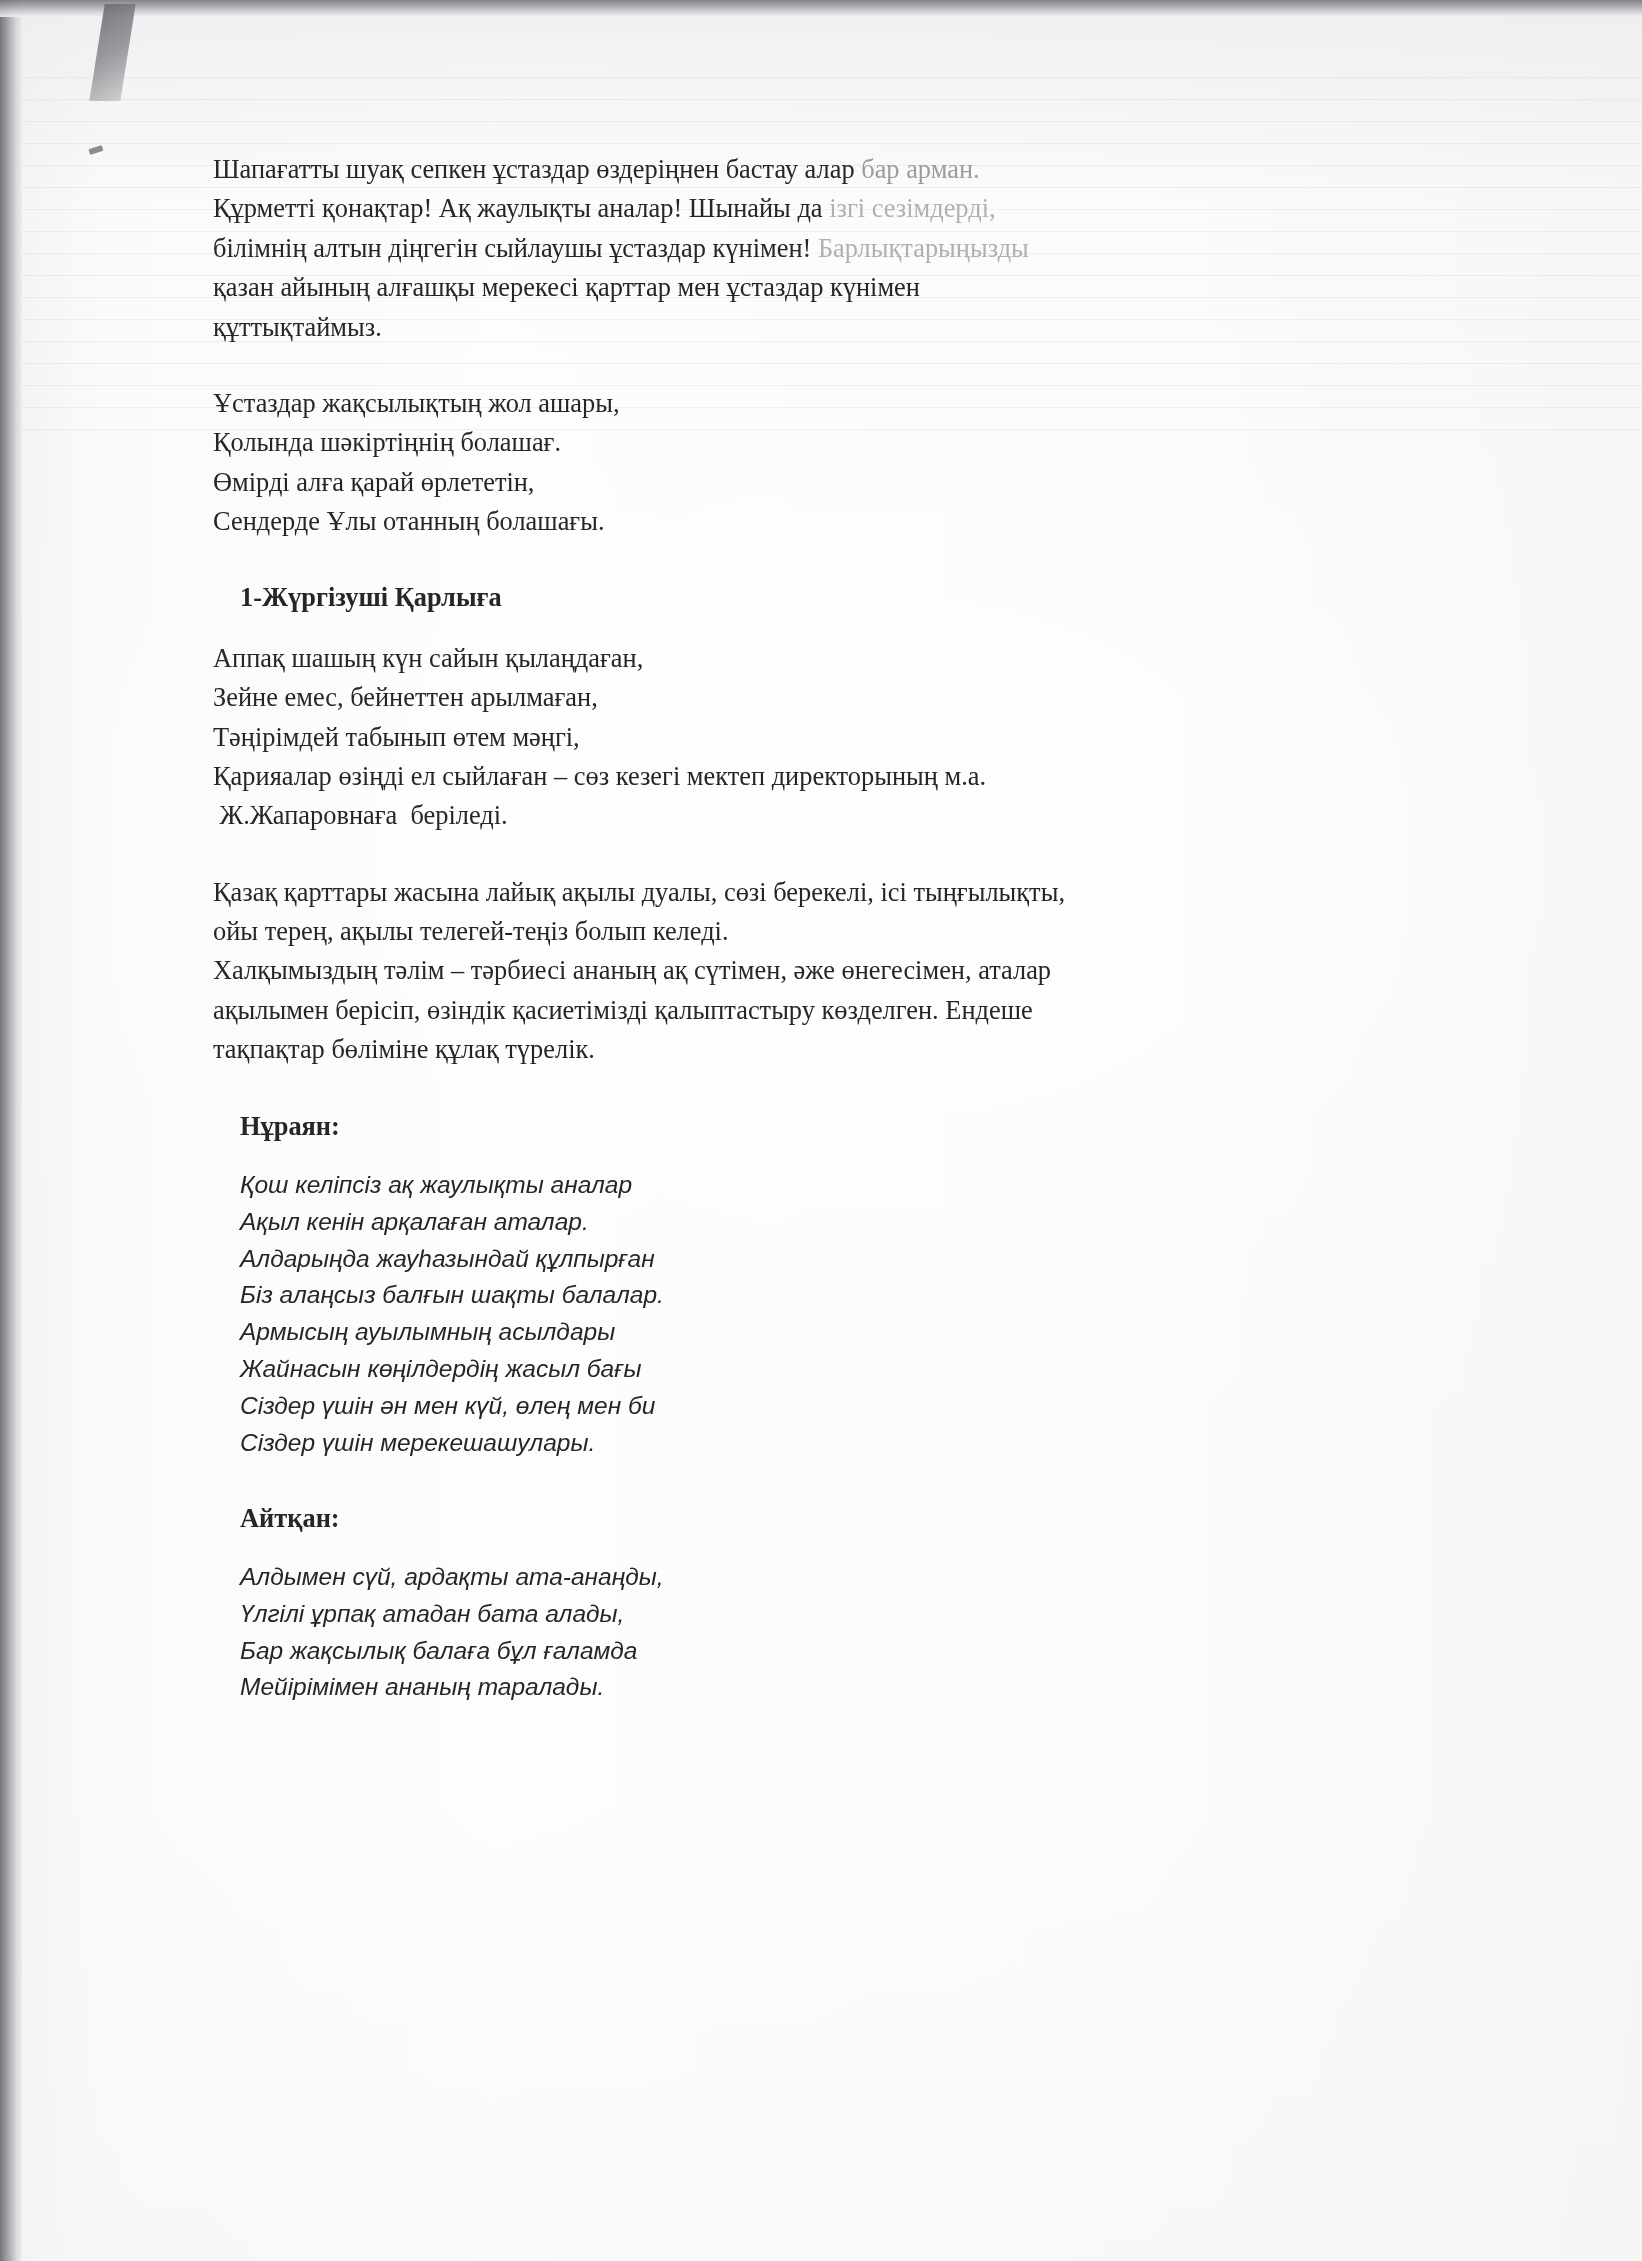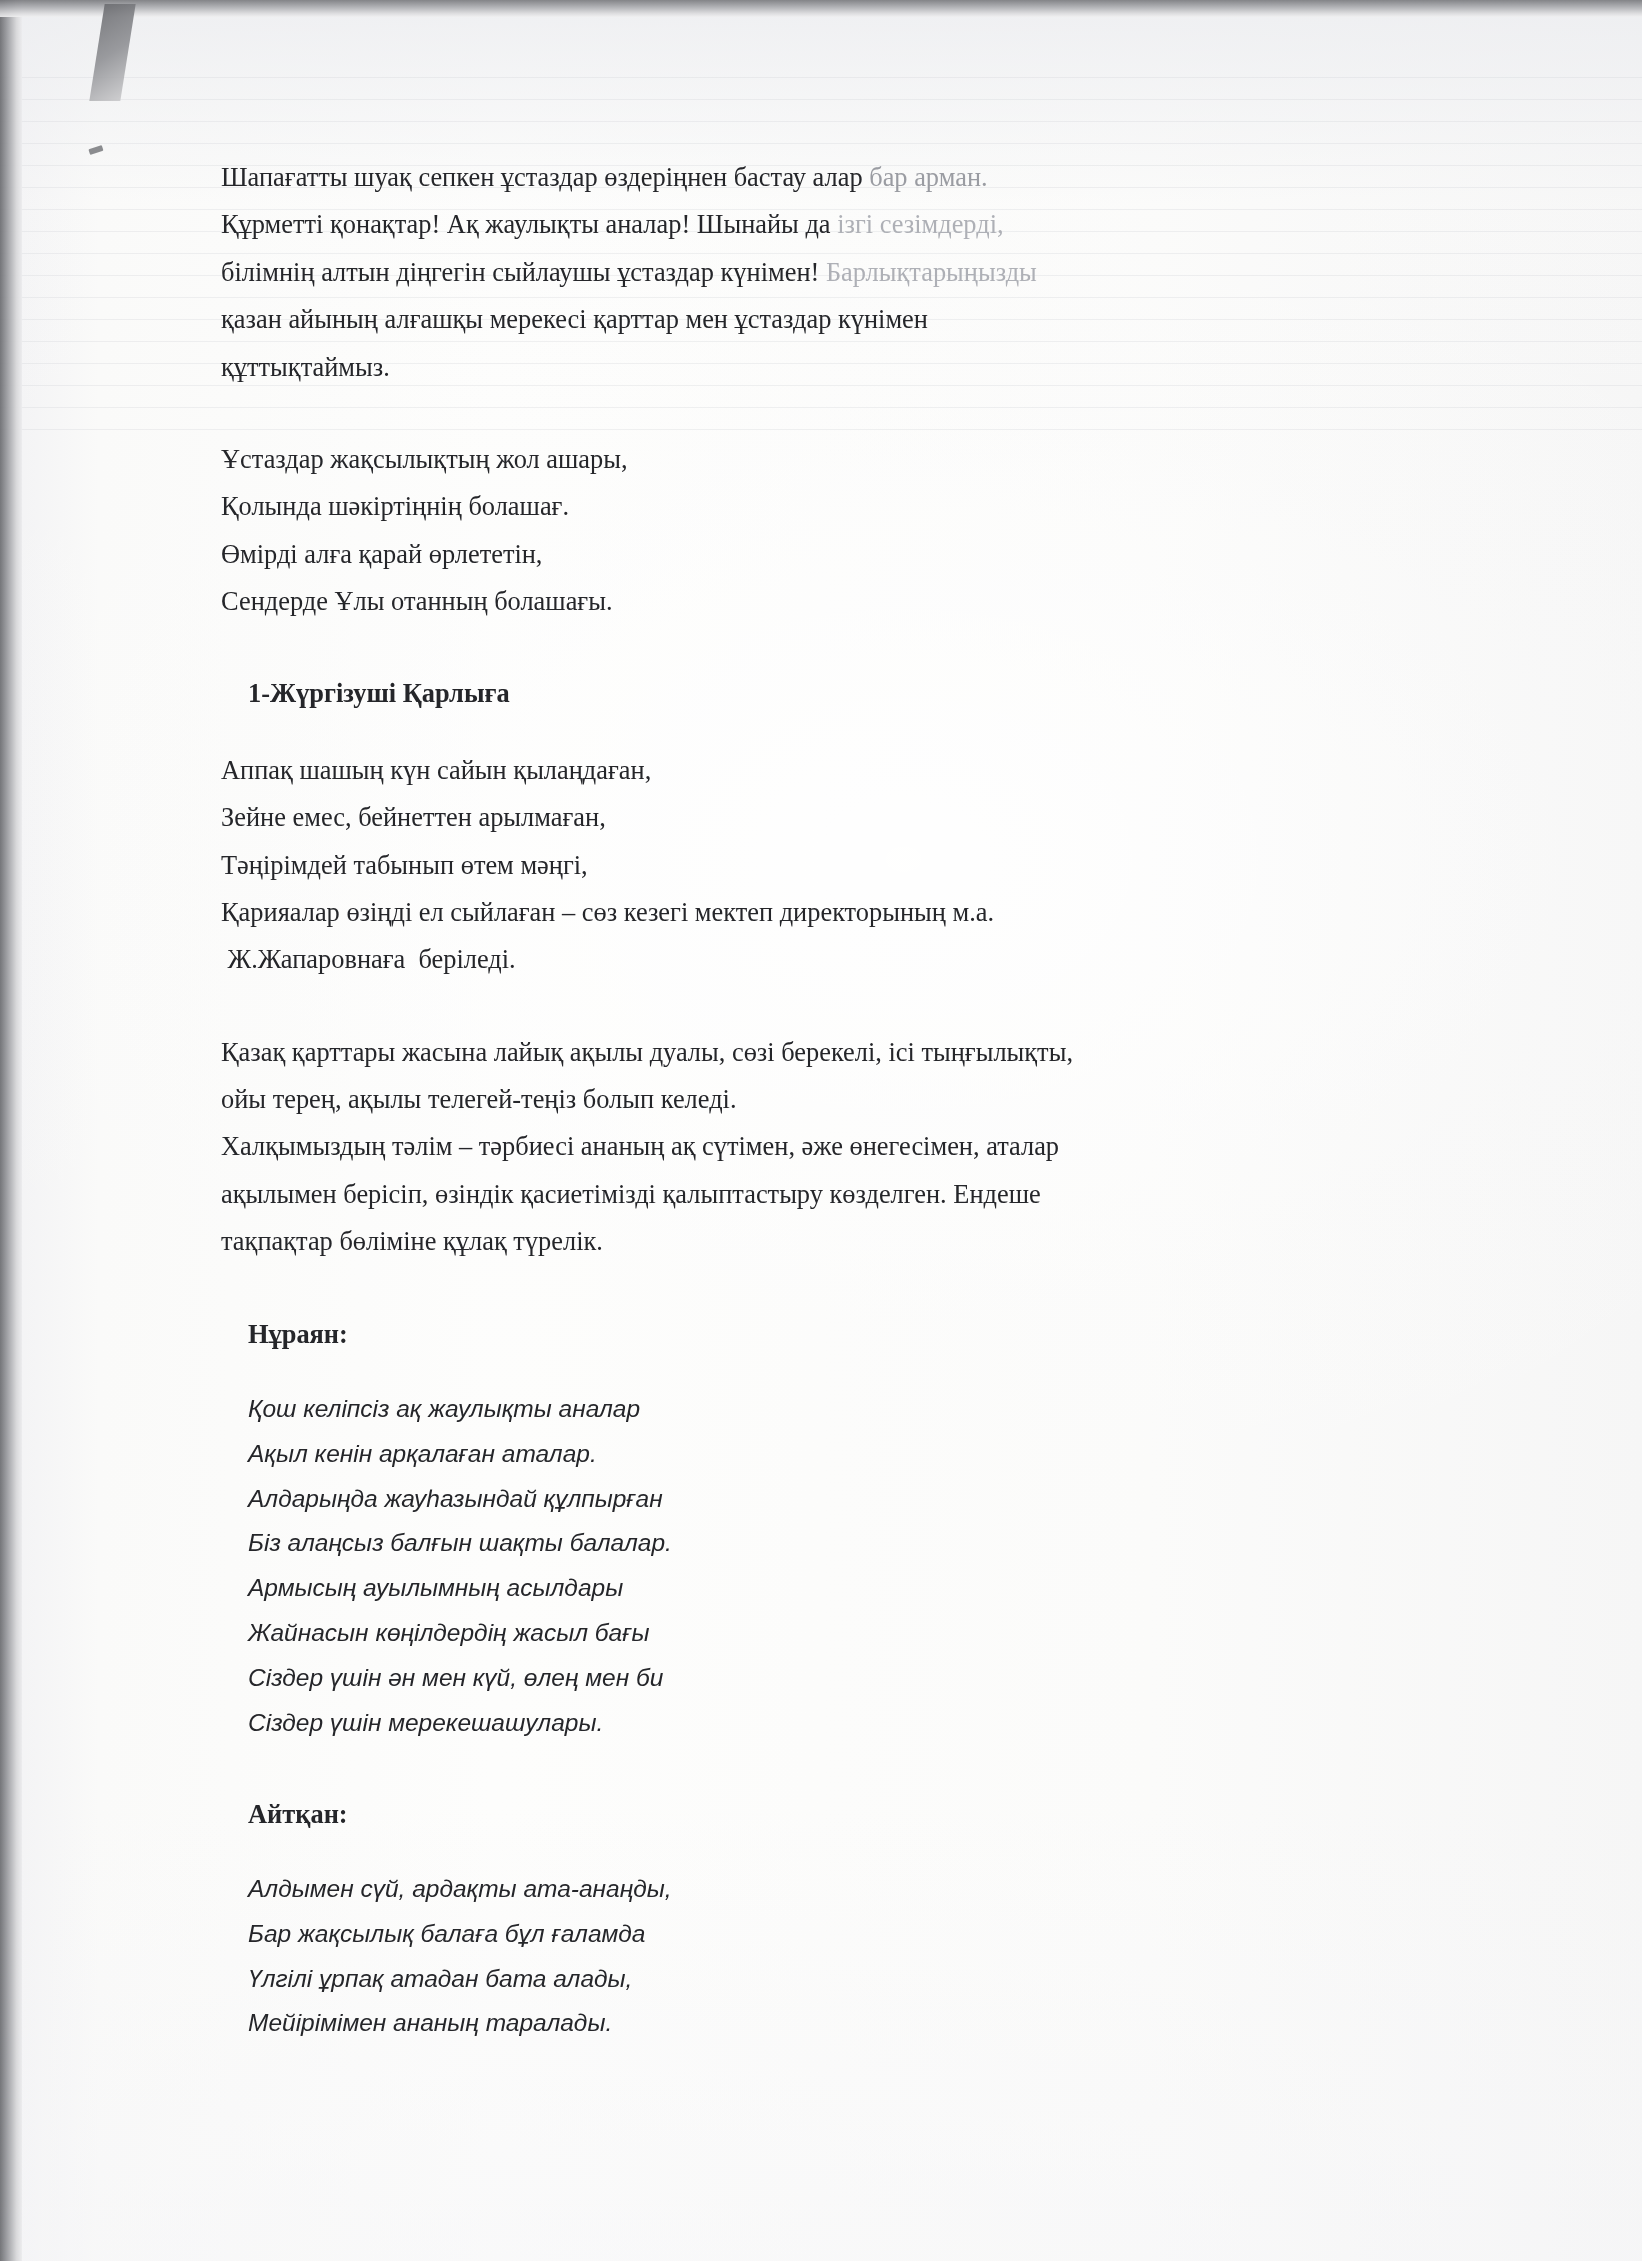--- a/index.html
+++ b/index.html
@@ -91,21 +91,21 @@
     position: absolute;
     left: 209px;
     top: 148px;
     width: 1237px;
     color: #25262a;
     font-size: 26.4px;
     line-height: 1.34;
   }
   .line {
     white-space: pre-wrap;
-    margin: 12px;
+    margin: 4px;
     padding: 0;
   }
   .sans {
     font-family: "Liberation Sans", sans-serif;
     font-size: 24.5px;
   }
   .serif {
     font-family: "Liberation Serif", serif;
     font-size: 26.4px;
   }
@@ -194,20 +194,20 @@
         <div class="line sans indent"><span>Сіздер үшін ән мен күй, өлең мен би</span></div>
         <div class="line sans indent"><span>Сіздер үшін мерекешашулары.</span></div>
       </div>
       <div class="spacer"></div>
       <div class="para">
         <div class="line heading"><span>Айтқан:</span></div>
       </div>
       <div class="spacer-sm"></div>
       <div class="para">
         <div class="line sans indent"><span>Алдымен сүй, ардақты ата-анаңды,</span></div>
+        <div class="line sans indent"><span>Үлгілі ұрпақ атадан бата алады,</span></div>
         <div class="line sans indent"><span>Бар жақсылық балаға бұл ғаламда</span></div>
-        <div class="line sans indent"><span>Үлгілі ұрпақ атадан бата алады,</span></div>
         <div class="line sans indent"><span>Мейірімімен ананың таралады.</span></div>
       </div>
     </div>
 
 </div>
 
 
 </body></html>

